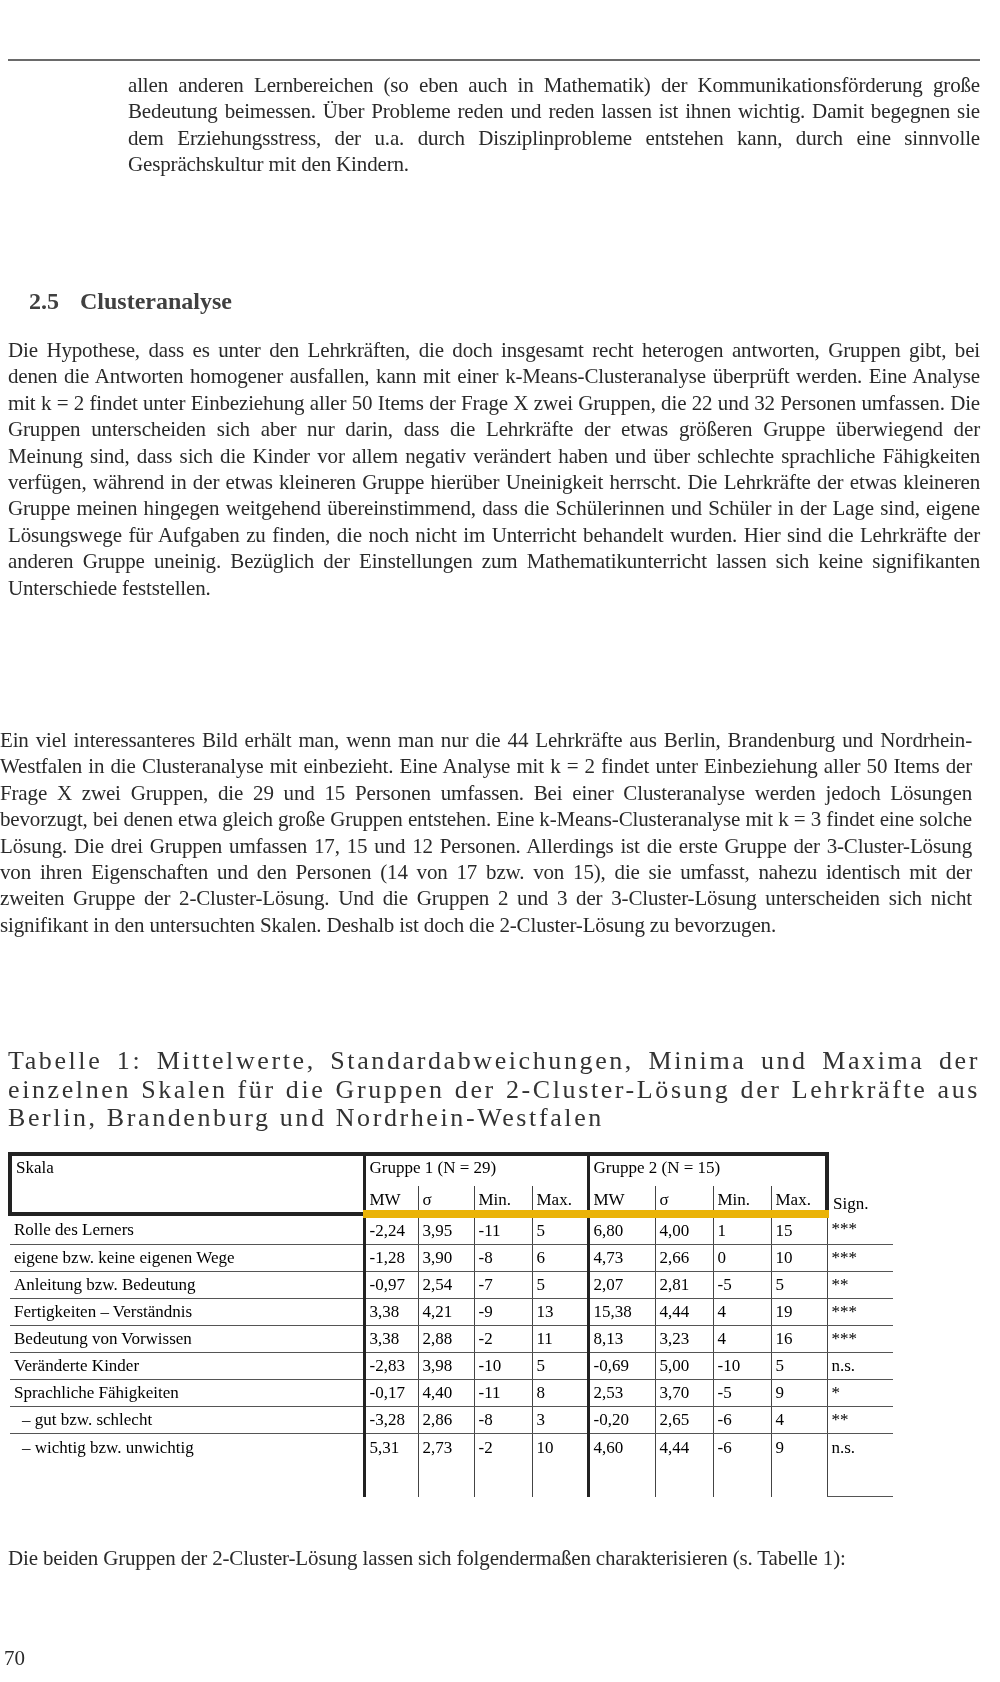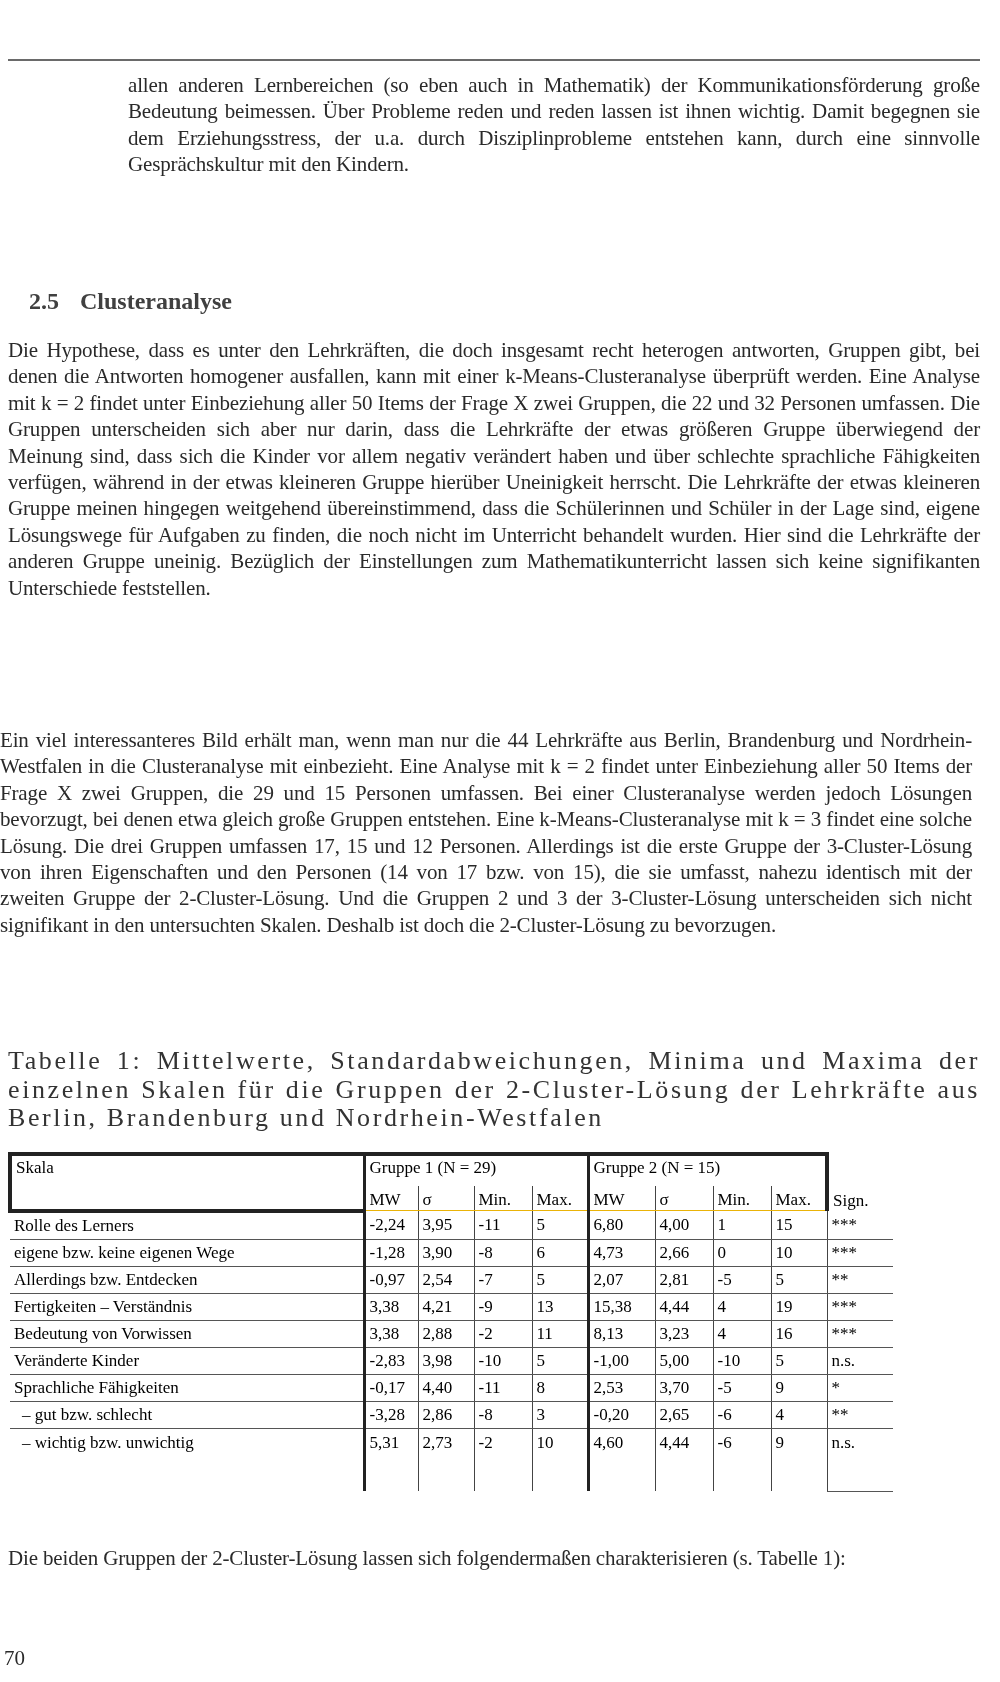--- a/index.html
+++ b/index.html
@@ -52,21 +52,21 @@
   .c-sd2 { width: 58px; }
   .c-min2 { width: 58px; }
   .c-max2 { width: 56px; }
   .c-sig { width: 66px; }
 
   .row td { border-bottom: 1.5px solid #555; }
   .row td.sig { border-bottom: 1.5px solid #555; }
   .vl { border-left: 1px solid #444; }
   .vthick { border-left: 3px solid #222; }
   .hdr-box-top td.boxed { border-top: 4px solid #222; }
-  .hdr-box-bottom td.boxed { border-bottom: 1px solid #eab308; }
+  .hdr-box-bottom td.boxed { border-bottom: 8px solid #eab308; }
   .lbox { border-left: 4px solid #222 !important; }
   .rbox { border-right: 4px solid #222 !important; }
   .last td { border-bottom: none; height: 58px; vertical-align: top; padding-top: 4px; }
   .indent { padding-left: 12px !important; }
   .sub-vl { border-left: 1px solid #444; }
 </style>
 </head>
 <body>
 
 <div class="top-rule"></div>
@@ -132,21 +132,21 @@
     <td class="vl">3,90</td>
     <td class="vl">-8</td>
     <td class="vl">6</td>
     <td class="vthick">4,73</td>
     <td class="vl">2,66</td>
     <td class="vl">0</td>
     <td class="vl">10</td>
     <td class="vl sig">***</td>
   </tr>
   <tr class="row">
-    <td>Allerdings bzw. Entdecken</td>
+    <td>Anleitung bzw. Bedeutung</td>
     <td class="vthick">-0,97</td>
     <td class="vl">2,54</td>
     <td class="vl">-7</td>
     <td class="vl">5</td>
     <td class="vthick">2,07</td>
     <td class="vl">2,81</td>
     <td class="vl">-5</td>
     <td class="vl">5</td>
     <td class="vl sig">**</td>
   </tr>
@@ -173,21 +173,21 @@
     <td class="vl">4</td>
     <td class="vl">16</td>
     <td class="vl sig">***</td>
   </tr>
   <tr class="row">
     <td>Veränderte Kinder</td>
     <td class="vthick">-2,83</td>
     <td class="vl">3,98</td>
     <td class="vl">-10</td>
     <td class="vl">5</td>
-    <td class="vthick">-1,00</td>
+    <td class="vthick">-0,69</td>
     <td class="vl">5,00</td>
     <td class="vl">-10</td>
     <td class="vl">5</td>
     <td class="vl sig">n.s.</td>
   </tr>
   <tr class="row">
     <td>Sprachliche Fähigkeiten</td>
     <td class="vthick">-0,17</td>
     <td class="vl">4,40</td>
     <td class="vl">-11</td>

